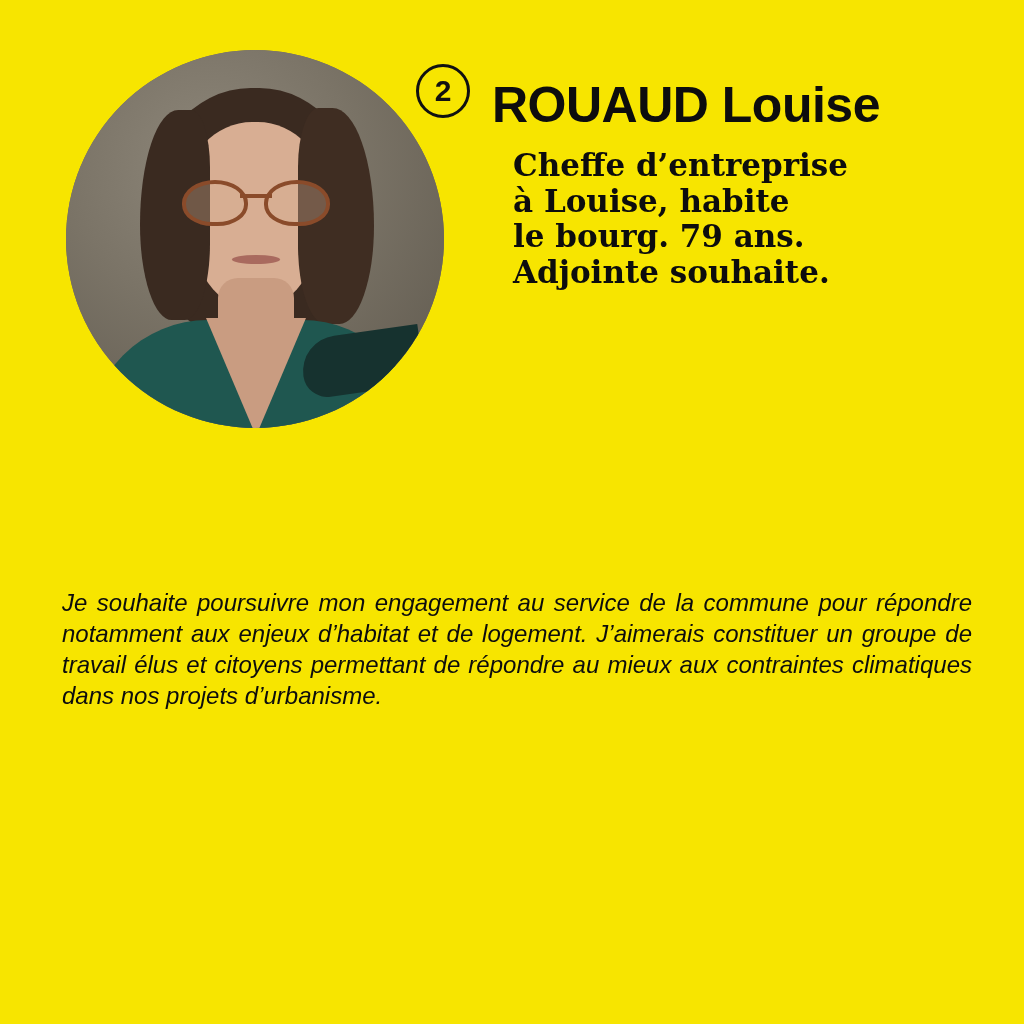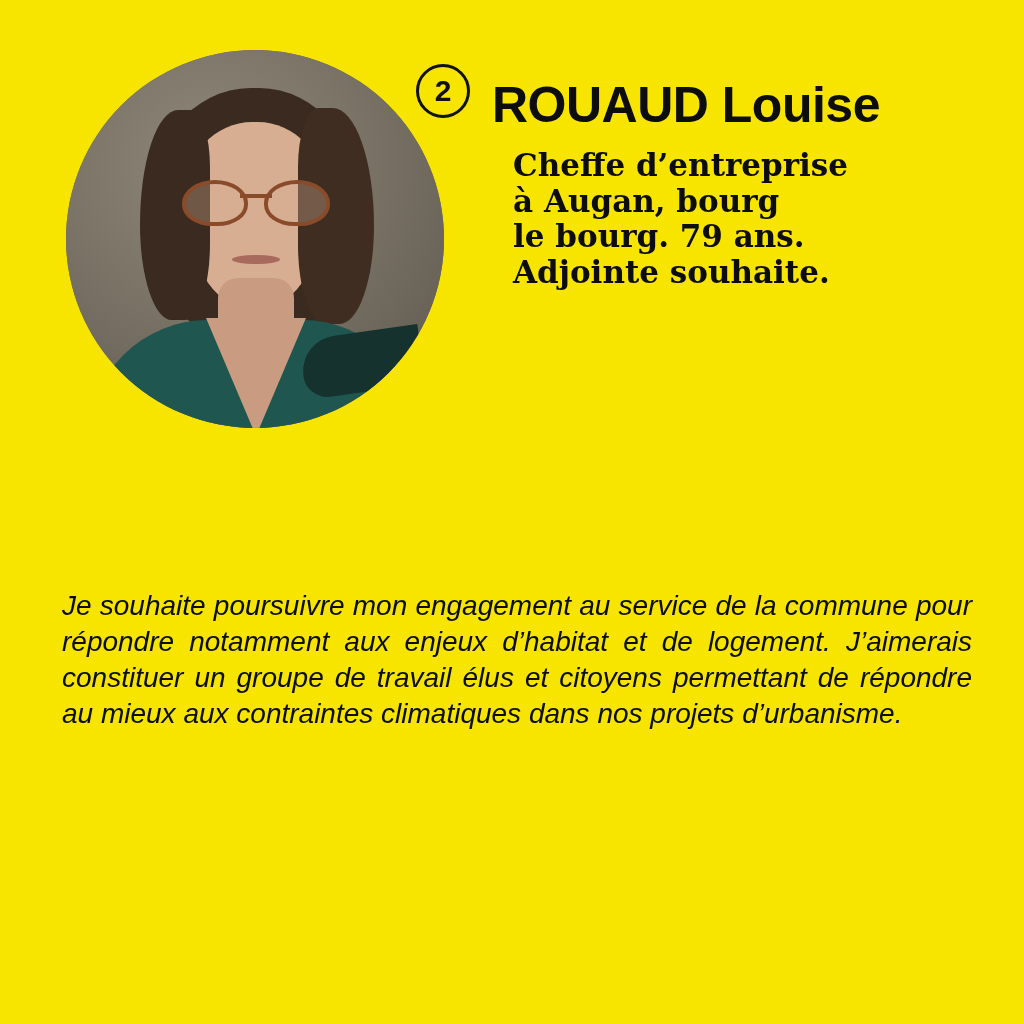--- a/index.html
+++ b/index.html
@@ -200,21 +200,21 @@
   }
   .cand-desc .line { display: block; white-space: nowrap; }
 
   
   .statement {
     position: absolute;
     left: 62px;
     top: 588px;
     width: 910px;
     font-style: italic;
-    font-size: 28px;
+    font-size: 24px;
     line-height: 1.29;
     color: #0d0d0d;
     text-align: justify;
     font-family: "Liberation Sans", sans-serif;
   }
   .statement p { margin: 0; }
 </style>
 </head>
 <body>
 
@@ -240,21 +240,21 @@
       <div class="shoulder-dark"></div>
     </div>
 
     <div class="header-row">
       <div class="num-circle">2</div>
       <div class="cand-name">ROUAUD Louise</div>
     </div>
 
     <div class="cand-desc">
       <span class="line">Cheffe d’entreprise</span>
-      <span class="line">à Augan, bourg</span>
+      <span class="line">à Louise, habite</span>
       <span class="line">le bourg. 79 ans.</span>
       <span class="line">Adjointe souhaite.</span>
     </div>
 
   </div>
 
   <div class="statement">
     <p>Je souhaite poursuivre mon engagement au service de la commune pour répondre notamment aux enjeux d’habitat et de logement. J’aimerais constituer un groupe de travail élus et citoyens permettant de répondre au mieux aux contraintes climatiques dans nos projets d’urbanisme.</p>
   </div>
 

